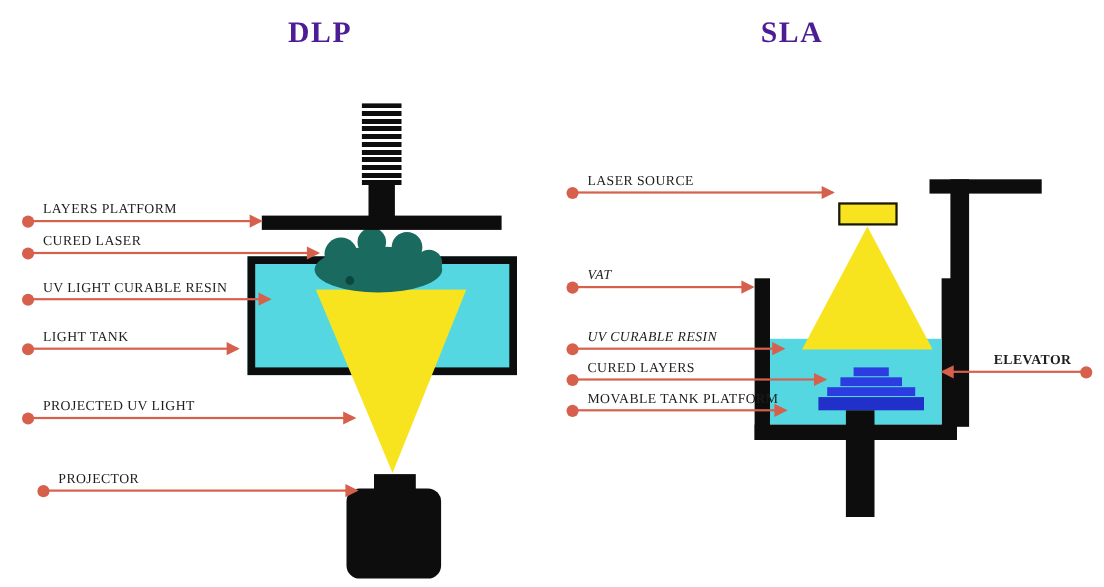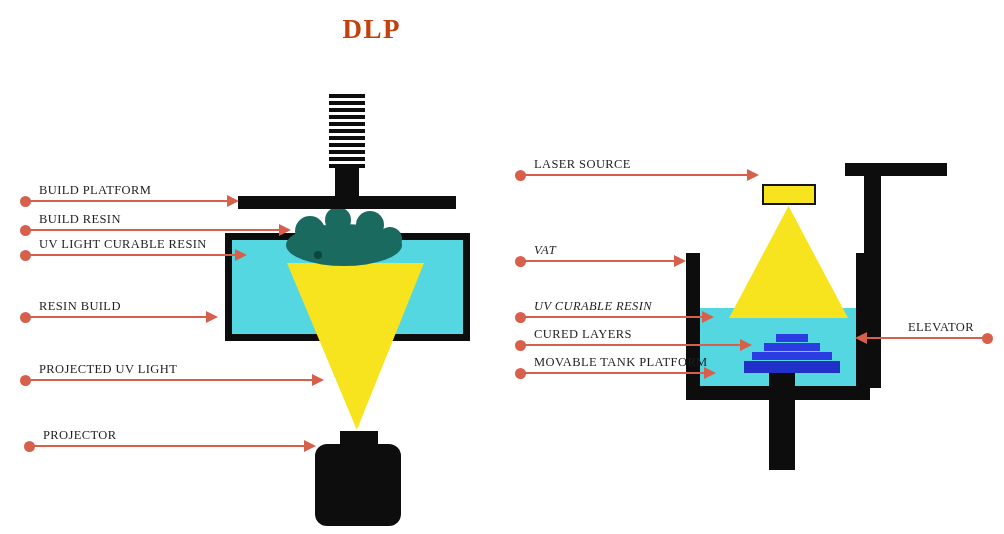--- a/index.html
+++ b/index.html
@@ -4,22 +4,22 @@
 <style>
   html,body{margin:0;padding:0;background:#fff;}
   #canvas{
     position:relative;width:1004px;height:534px;background:#ffffff;
     font-family:"Liberation Serif","DejaVu Serif",serif;overflow:hidden;
   }
   .abs{position:absolute;}
 
   
   .diagram-title{
-    position:absolute;top:14px;width:220px;text-align:right;
-    font-size:27px;font-weight:bold;letter-spacing:1.5px;color:#c2410c;
+    position:absolute;top:14px;width:220px;text-align:center;
+    font-size:27px;font-weight:bold;letter-spacing:1.5px;color:#4c1d95;
   }
   #dlp-title{left:181px;}
   #sla-title{left:610px;}
 
   
   .callout{position:absolute;height:2px;background:var(--accent,#d6604c);}
   .callout .dot{
     position:absolute;width:11px;height:11px;border-radius:50%;
     background:var(--accent,#d6604c);top:-4.5px;
   }
@@ -29,21 +29,21 @@
     position:absolute;width:0;height:0;top:-5px;
     border-top:6px solid transparent;border-bottom:6px solid transparent;
   }
   .callout.ltr .arrow{right:-2px;border-left:12px solid var(--accent,#d6604c);}
   .callout.rtl .arrow{left:-2px;border-right:12px solid var(--accent,#d6604c);}
   .callout .text{
     position:absolute;bottom:4px;font-size:12.5px;letter-spacing:0.4px;
     color:#1e1e1e;white-space:nowrap;
   }
   .callout.ltr .text{left:14px;}
-  .callout.rtl .text{right:14px;}
+  .callout.rtl .text{right:14px;font-weight:bold;}
 
   
   .rod-thread{left:329px;top:94px;width:36px;height:76px;
     background:repeating-linear-gradient(180deg,var(--ink,#0d0d0d) 0 4.5px,#fff 4.5px 7px);}
   .rod-stem{left:335px;top:168px;width:24px;height:30px;background:var(--ink,#0d0d0d);}
   .dlp-platform{left:238px;top:196px;width:218px;height:13px;background:var(--ink,#0d0d0d);}
   .dlp-tank{left:225px;top:233px;width:245px;height:108px;box-sizing:border-box;
     background:var(--resin-cyan,#55d7e2);border:7px solid var(--ink,#0d0d0d);}
   .dlp-beam{left:287px;top:263px;width:137px;height:167px;
     background:var(--uv-yellow,#f7e41f);
@@ -69,20 +69,21 @@
   .layer-bottom{left:752px;top:352px;width:80px;height:8px;background:var(--cured-blue,#2b3ce0);}
   .sla-platform{left:744px;top:361px;width:96px;height:12px;background:var(--platform-navy,#2130c8);}
   .sla-stem{left:769px;top:373px;width:26px;height:97px;background:var(--ink,#0d0d0d);}
 </style>
 </head>
 <body>
 
 <div id="canvas">
 
   <div class="diagram-title" id="dlp-title">DLP</div>
+  <div class="diagram-title" id="sla-title">SLA</div>
 
   <div class="abs rod-thread"></div>
   <div class="abs rod-stem"></div>
   <div class="abs dlp-tank"></div>
   <div class="abs dlp-beam"></div>
   <svg class="abs blob-svg" viewBox="0 0 128 60">
     <ellipse cx="62" cy="38" rx="58" ry="21" fill="var(--cured-teal,#1a6a60)"></ellipse>
     <circle cx="28" cy="24" r="15" fill="var(--cured-teal,#1a6a60)"></circle>
     <circle cx="56" cy="13" r="13" fill="var(--cured-teal,#1a6a60)"></circle>
     <circle cx="88" cy="18" r="14" fill="var(--cured-teal,#1a6a60)"></circle>
@@ -103,43 +104,43 @@
   <div class="abs sla-beam"></div>
   <div class="abs layer-top"></div>
   <div class="abs layer-mid"></div>
   <div class="abs layer-bottom"></div>
   <div class="abs sla-platform"></div>
   <div class="abs sla-stem"></div>
 
   <div class="callout ltr" style="left:25px;top:200px;width:212px;">
     <span class="dot"></span>
     <span class="arrow"></span>
-    <span class="text">BUILD PLATFORM</span>
+    <span class="text">LAYERS PLATFORM</span>
   </div>
   <div class="callout ltr" style="left:25px;top:229px;width:264px;">
     <span class="dot"></span>
     <span class="arrow"></span>
-    <span class="text">BUILD RESIN</span>
+    <span class="text">CURED LASER</span>
   </div>
-  <div class="callout ltr" style="left:25px;top:254px;width:220px;">
+  <div class="callout ltr" style="left:25px;top:271px;width:220px;">
     <span class="dot"></span>
     <span class="arrow"></span>
     <span class="text">UV LIGHT CURABLE RESIN</span>
   </div>
   <div class="callout ltr" style="left:25px;top:316px;width:191px;">
     <span class="dot"></span>
     <span class="arrow"></span>
-    <span class="text">RESIN BUILD</span>
+    <span class="text">LIGHT TANK</span>
   </div>
   <div class="callout ltr" style="left:25px;top:379px;width:297px;font-family:Liberation Serif, serif;">
     <span class="dot"></span>
     <span class="arrow"></span>
     <span class="text">PROJECTED UV LIGHT</span>
   </div>
-  <div class="callout ltr" style="left:29px;top:445px;width:285px;">
+  <div class="callout ltr" style="left:39px;top:445px;width:285px;">
     <span class="dot"></span>
     <span class="arrow"></span>
     <span class="text">PROJECTOR</span>
   </div>
 
   <div class="callout ltr" style="left:520px;top:174px;width:237px;">
     <span class="dot"></span>
     <span class="arrow"></span>
     <span class="text">LASER SOURCE</span>
   </div>

